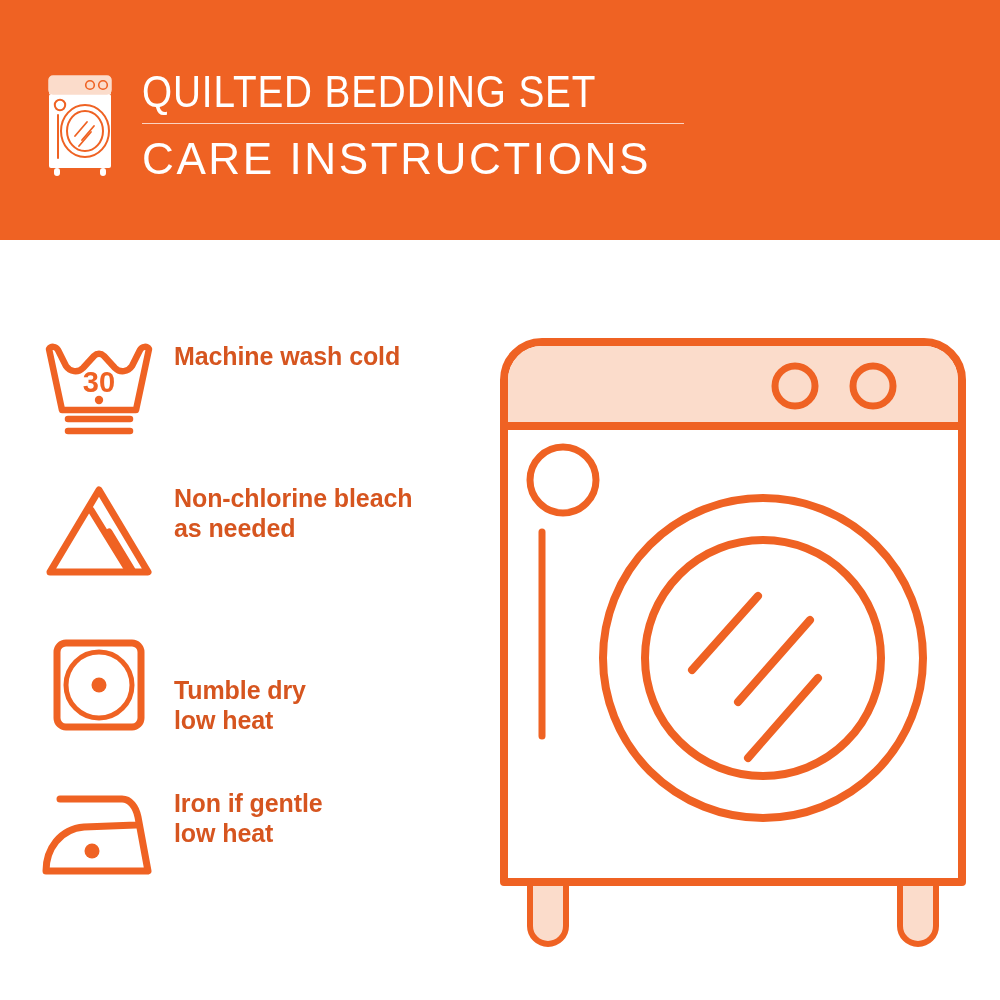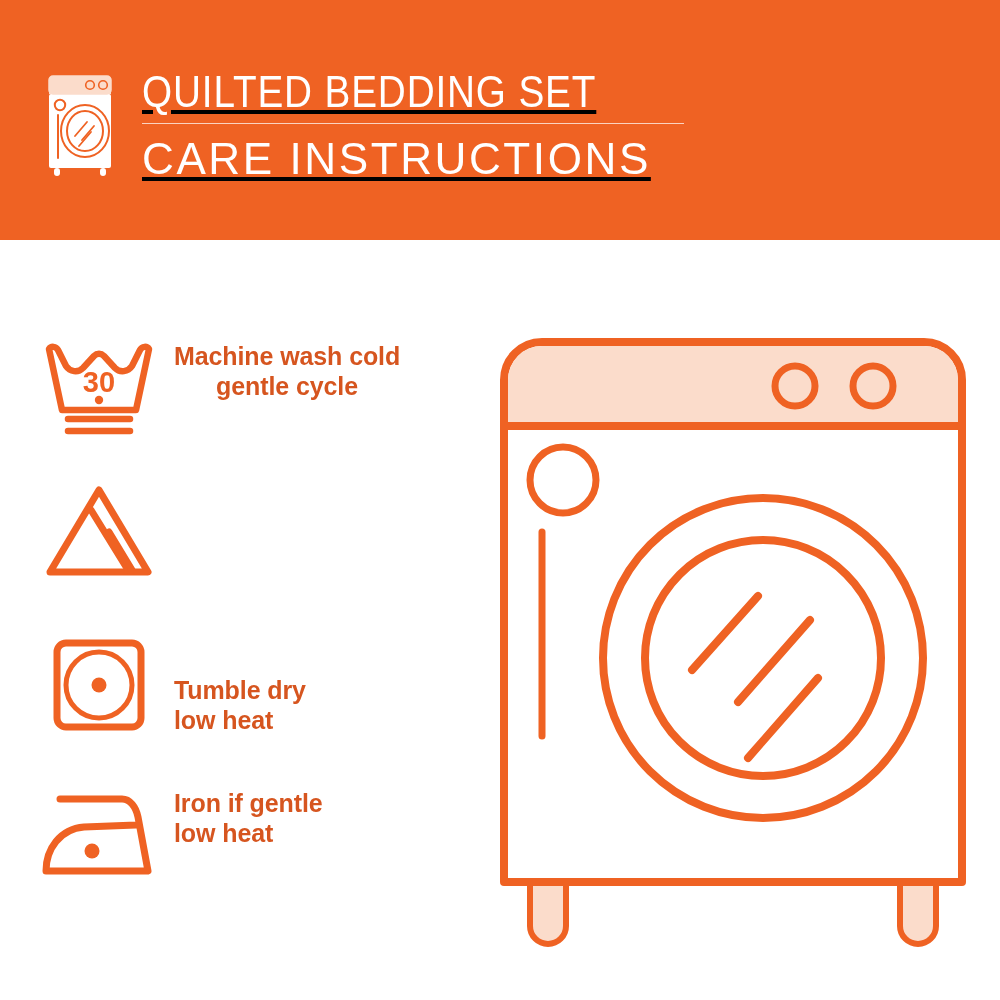--- a/index.html
+++ b/index.html
@@ -30,21 +30,20 @@
     left: 44px;
     top: 72px;
     width: 74px;
     height: 104px;
   }
   #header-text {
     position: absolute;
     left: 142px;
     top: 68px;
     width: 560px;
-    text-decoration: underline;
   }
   #title-main {
     color: #ffffff;
     font-size: 45px;
     line-height: 48px;
     font-weight: 400;
     letter-spacing: 1.0px;
     transform: scaleX(0.86);
     transform-origin: left center;
     white-space: nowrap;
@@ -167,31 +166,34 @@
 
         <line x1="24" y1="79" x2="86" y2="79" stroke="#ef6223" stroke-width="6.5" stroke-linecap="round"></line>
         <line x1="24" y1="91" x2="86" y2="91" stroke="#ef6223" stroke-width="6.5" stroke-linecap="round"></line>
 
         <text x="55" y="52" text-anchor="middle" font-family="'Liberation Sans', sans-serif" font-size="29" font-weight="700" fill="#ef6223">30</text>
         <circle cx="55" cy="60" r="4.2" fill="#ef6223"></circle>
       </svg>
     </div>
     <div class="care-text">
       <span class="ln">Machine wash cold</span>
-      <span class="ln">gentle cycle</span>
     </div>
   </div>
 
   <div class="care-row" id="row-bleach">
     <div class="care-symbol">
       <svg viewBox="0 0 118 96" width="118" height="96" aria-hidden="true">
         <path d="M59 8 L108 90 L10 90 Z" fill="none" stroke="#ef6223" stroke-width="7" stroke-linejoin="round"></path>
         <line x1="51" y1="28" x2="88" y2="88" stroke="#ef6223" stroke-width="7" stroke-linecap="round"></line>
         <line x1="69" y1="50" x2="92" y2="88" stroke="#ef6223" stroke-width="7" stroke-linecap="round"></line>
       </svg>
+    </div>
+    <div class="care-text">
+      <span class="ln">Non-chlorine bleach</span>
+      <span class="ln">as needed</span>
     </div>
   </div>
 
   <div class="care-row" id="row-dry">
     <div class="care-symbol">
       <svg viewBox="0 0 100 96" width="100" height="96" aria-hidden="true">
         <rect x="8" y="6" width="84" height="84" rx="9" fill="none" stroke="#ef6223" stroke-width="7"></rect>
         <circle cx="50" cy="48" r="33" fill="none" stroke="#ef6223" stroke-width="5"></circle>
         <circle cx="50" cy="48" r="7.5" fill="#ef6223"></circle>
       </svg>

